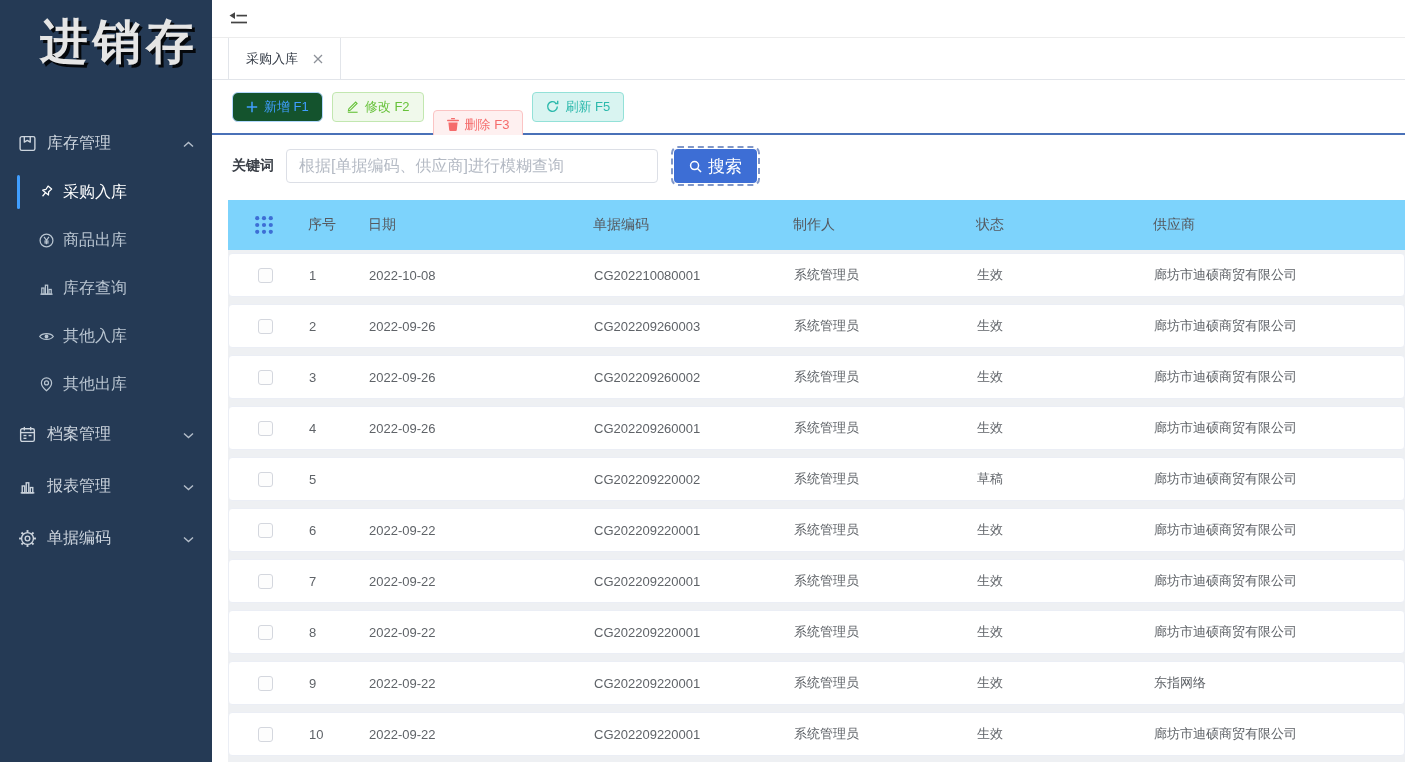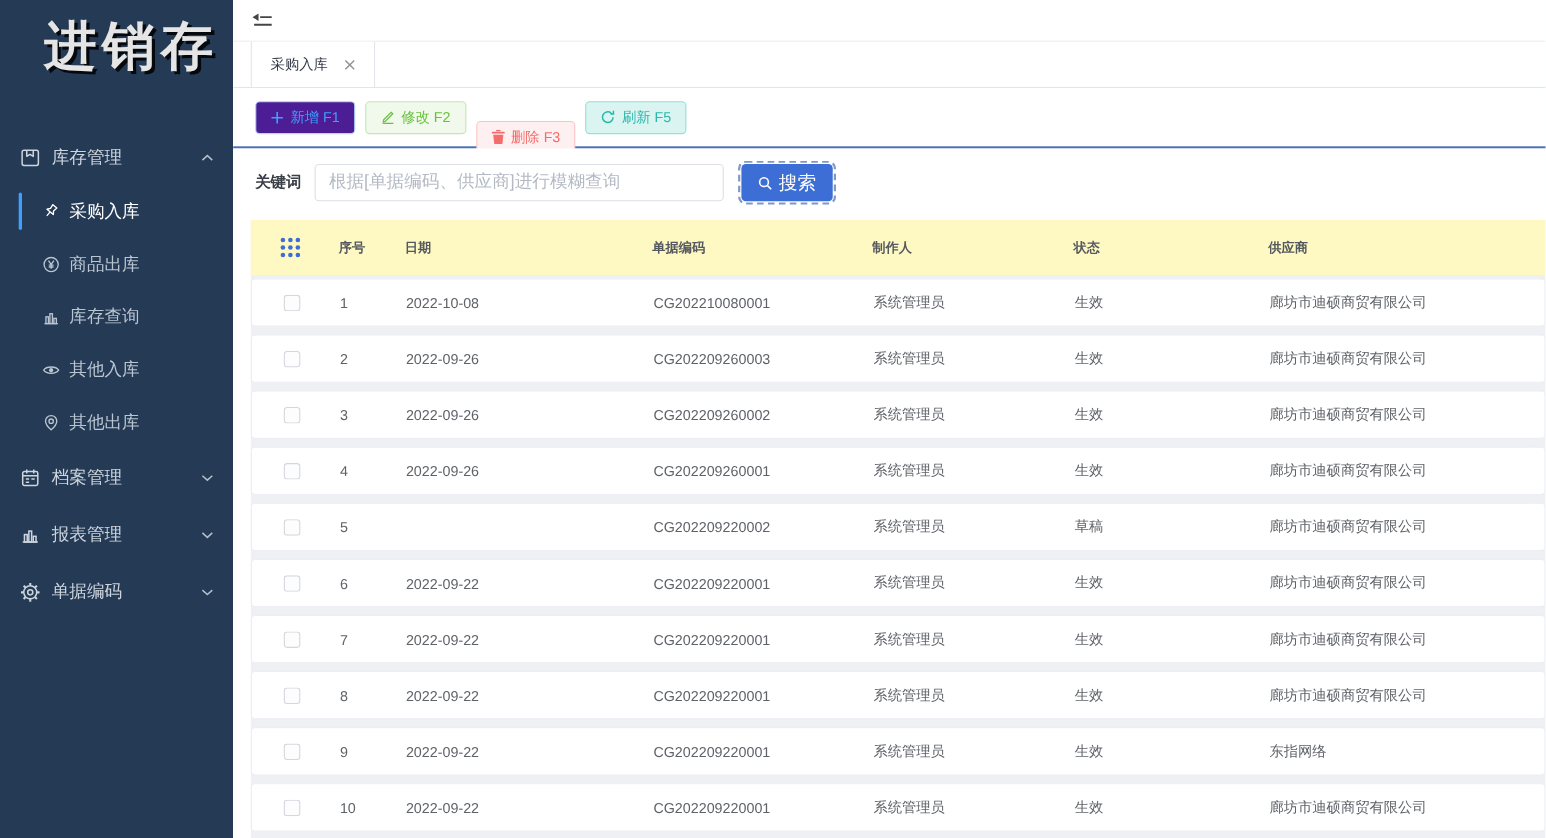--- a/index.html
+++ b/index.html
@@ -38,21 +38,21 @@
     display:flex; align-items:stretch; padding-left:16px; }
   .tab { display:flex; align-items:center; gap:15px; padding:0 17px;
     border-left:1px solid #e2e5ea; border-right:1px solid #e2e5ea;
     font-size:13px; color:#333a45; background:#fff; cursor:pointer; }
   .tab-close { color:#8d9199; font-size:14px; line-height:1; cursor:pointer; }
 
   .toolbar { height:55px; background:#fff; border-bottom:2px solid #4a71b8;
     display:flex; align-items:center; gap:9px; padding-left:20px; }
   .tbtn { height:30px; display:inline-flex; align-items:center; gap:6px;
     padding:0 13px; border-radius:4px; font-size:13px; cursor:pointer; border:1px solid; }
-  .tbtn.add { background:#4c1d95; border-color:#b3d8ff; color:#409eff; }
+  .tbtn.add { background:#14532d; border-color:#b3d8ff; color:#409eff;border-radius:6px; }
   .tbtn.edit { background:#f0f9eb; border-color:#c2e7b0; color:#67c23a; }
   .tbtn.del { background:#fef0f0; border-color:#fbc4c4; color:#f56c6c;margin-top:36px; }
   .tbtn.refresh { background:#d9f4f1; border-color:#93e1d8; color:#2cb9ac; }
 
   .searchbar { height:62px; background:#fff; display:flex; align-items:center;
     padding-left:20px; }
   .kw-label { font-size:14px; font-weight:bold; color:#3a3f47; }
   .kw-input { width:372px; height:34px; margin-left:12px; border:1px solid #dcdfe6;
     border-radius:4px; padding:0 12px; font-size:16px; color:#333;
     font-family:"Liberation Sans", sans-serif; outline:none; }
@@ -60,21 +60,21 @@
   .search-btn { margin-left:16px; height:34px; padding:0 15px; background:#3d6ed5;
     color:#fff; border:none; border-radius:4px; font-size:17px; display:inline-flex;
     align-items:center; gap:6px; cursor:pointer; outline:2px dashed #8097c9;
     outline-offset:1px; font-family:"Liberation Sans", sans-serif; }
 
   
   .table-wrap { flex:1; background:#fff; padding:3px 0 0 16px; overflow:hidden; }
   .table-inner { background:#eef0f3; height:100%; }
   .trow { display:grid; grid-template-columns:72px 60px 225px 200px 183px 177px 1fr;
     align-items:center; }
-  .thead { height:50px; background:#fef9c3; color:#55595f; font-size:12px;font-weight:bold; }
+  .thead { height:50px; background:#7dd3fc; color:#55595f; font-size:14px; }
   .cell { padding-left:8px; overflow:hidden; white-space:nowrap; }
   .cell.first { padding-left:0; display:flex; justify-content:center; }
   .grid-row { height:44px; background:#fff; border:1px solid #ebeef5;
     border-radius:4px; margin-top:7px; color:#5f6368; font-size:13px; cursor:pointer; }
   .grid-row:first-of-type { margin-top:3px; }
   .checkbox { width:15px; height:15px; border:1px solid #d4d7de; border-radius:3px;
     background:#fdfdfd; cursor:pointer; }
 </style>
 </head>
 <body>

